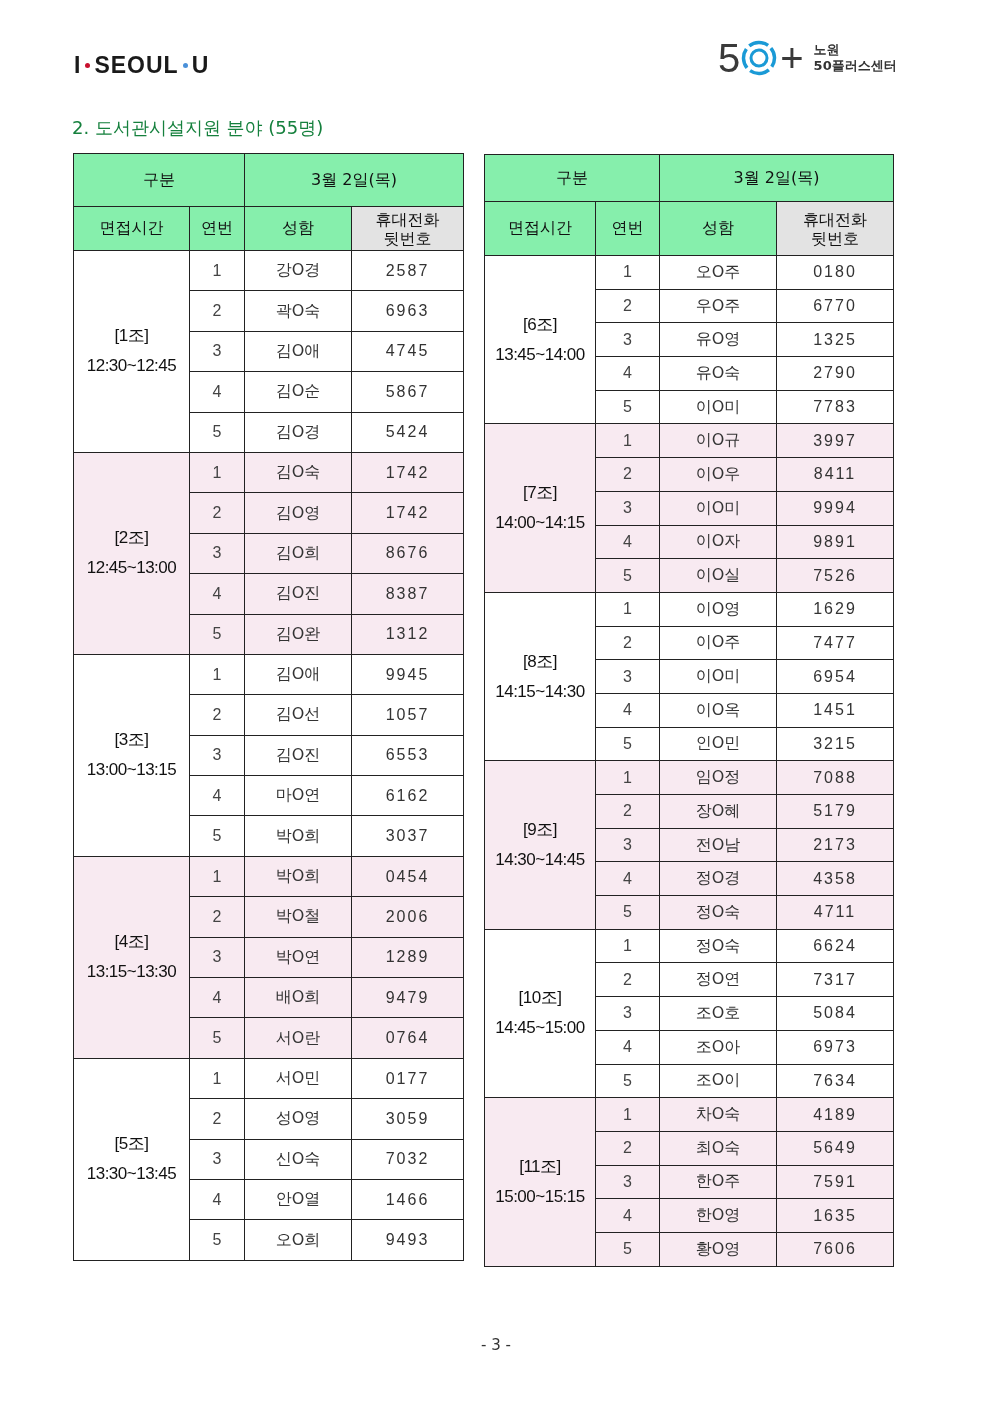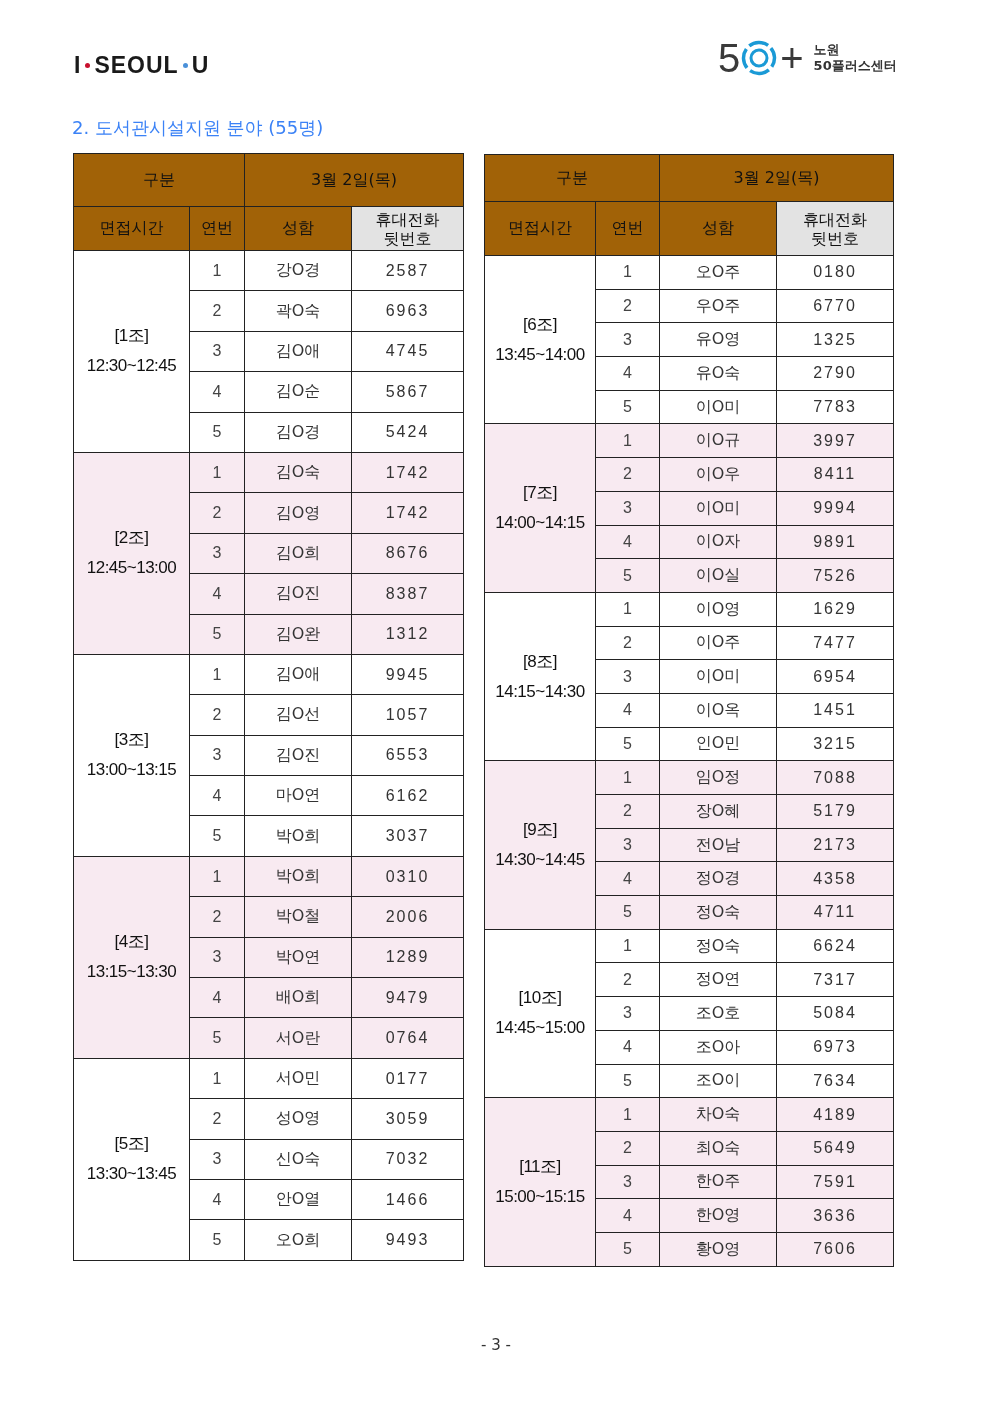--- a/index.html
+++ b/index.html
@@ -7,25 +7,25 @@
   body { position: relative; font-family: "DejaVu Sans", sans-serif; color: #111; overflow: hidden; }
 
   .logo-left { position: absolute; left: 74px; top: 52px; font-family: "Liberation Sans", sans-serif; font-weight: bold; font-size: 23px; letter-spacing: 1px; color: #1a1a1a; display: flex; align-items: center; }
   .logo-left .dot { display: inline-block; width: 5px; height: 5px; border-radius: 50%; margin: 0 4px; }
 
   .logo-right { position: absolute; left: 718px; top: 38px; display: flex; align-items: center; }
   .logo-right .five { font-family: "Liberation Sans", sans-serif; font-size: 40px; color: #3a3a3a; line-height: 40px; }
   .logo-right .plus { font-family: "Liberation Sans", sans-serif; font-size: 40px; color: #3a3a3a; line-height: 40px; margin-left: 2px; }
   .logo-right .text { margin-left: 10px; font-size: 13px; line-height: 16px; color: #333; font-weight: bold; }
 
-  .section-title { position: absolute; left: 72px; top: 116px; font-size: 18px; color: #3b82f6; }
+  .section-title { position: absolute; left: 72px; top: 116px; font-size: 18px; color: #15803d; }
 
   table.sched { position: absolute; border-collapse: collapse; table-layout: fixed; }
   table.sched td, table.sched th { border: 1px solid #222; text-align: center; vertical-align: middle; font-weight: normal; }
-  table.sched .hdr { background: #a16207; font-size: 16px; }
+  table.sched .hdr { background: #86efac; font-size: 16px; }
   table.sched .hdr2 { background: #e3e3e3; font-size: 16px; line-height: 19px; }
   table.sched td { font-size: 16px; color: #333; }
   table.sched td.grp { font-family: "Liberation Sans", sans-serif; font-size: 17px; color: #111; line-height: 30px; letter-spacing: -0.5px; }
   table.sched td.num { font-family: "Liberation Sans", sans-serif; color: #444; }
   table.sched td.phone { letter-spacing: 2px; font-family: "Liberation Sans", sans-serif; color: #333; }
   table.sched tr.pink td { background: #f8eaf1; }
 
   #left-table { left: 73px; top: 153px; width: 390px; }
   #right-table { left: 484px; top: 154px; width: 409px; }
 
@@ -164,21 +164,21 @@
         <td class="nm">박O희</td>
         <td class="phone">3037</td>
       </tr>
       <tr class="pink" style="height: 40.4px;">
         <td class="grp" rowspan="5">
           <div>[4조]</div>
           <div>13:15~13:30</div>
         </td>
         <td class="num">1</td>
         <td class="nm">박O희</td>
-        <td class="phone">0310</td>
+        <td class="phone">0454</td>
       </tr>
       <tr class="pink" style="height: 40.4px;">
         <td class="num">2</td>
         <td class="nm">박O철</td>
         <td class="phone">2006</td>
       </tr>
       <tr class="pink" style="height: 40.4px;">
         <td class="num">3</td>
         <td class="nm">박O연</td>
         <td class="phone">1289</td>
@@ -405,21 +405,21 @@
         <td class="phone">5649</td>
       </tr>
       <tr class="pink" style="height: 33.7px;">
         <td class="num">3</td>
         <td class="nm">한O주</td>
         <td class="phone">7591</td>
       </tr>
       <tr class="pink" style="height: 33.7px;">
         <td class="num">4</td>
         <td class="nm">한O영</td>
-        <td class="phone">3636</td>
+        <td class="phone">1635</td>
       </tr>
       <tr class="pink" style="height: 33.7px;">
         <td class="num">5</td>
         <td class="nm">황O영</td>
         <td class="phone">7606</td>
       </tr>
     </tbody>
 </table>
 
 <div class="page-num">- 3 -</div>

